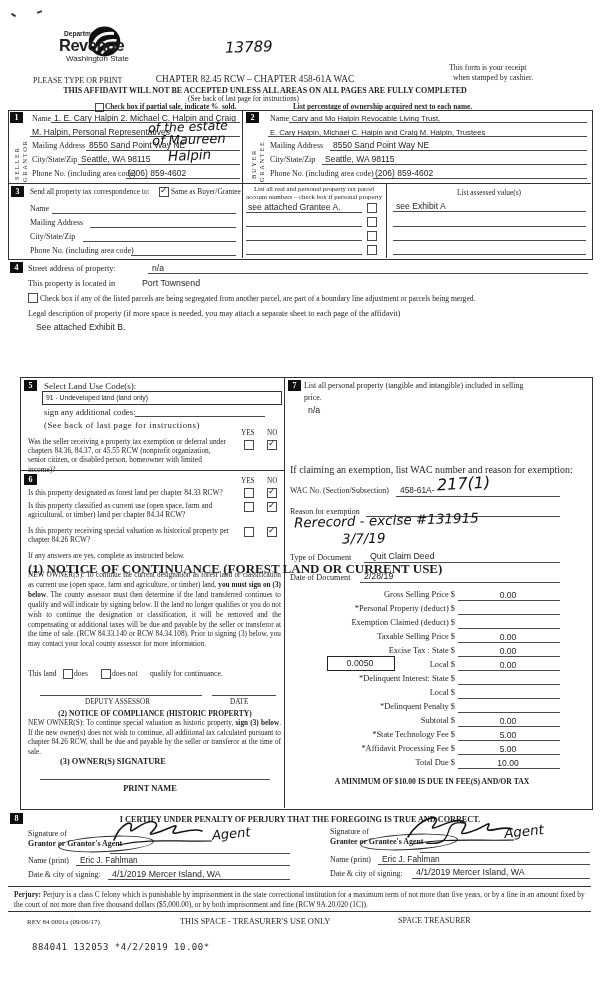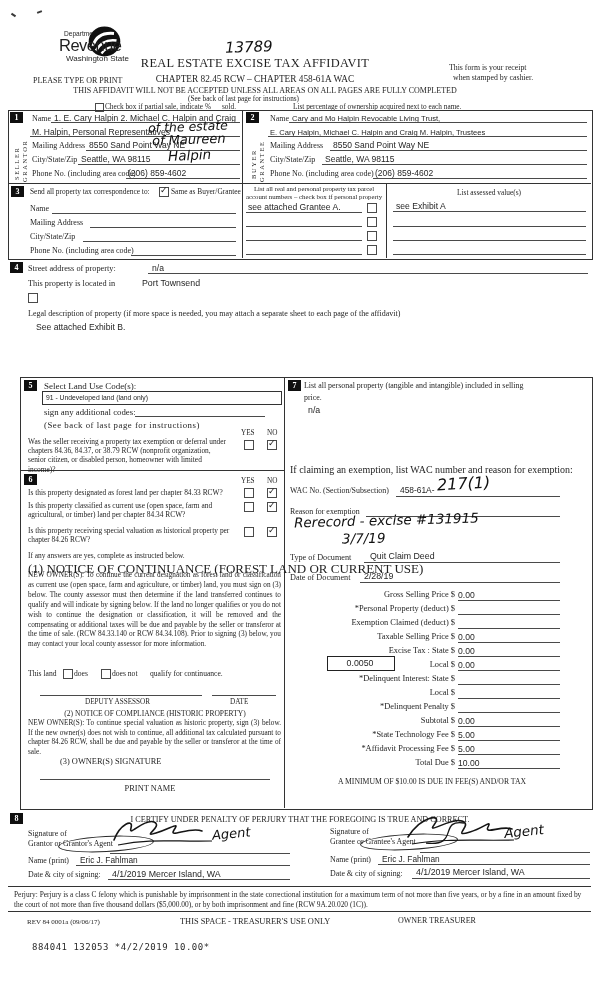--- a/index.html
+++ b/index.html
@@ -1,31 +1,31 @@
 <!DOCTYPE html>
 <html><head>
 <meta charset="utf-8">
 <style>
   html,body{margin:0;padding:0;background:#d9d9d9}
   .pg{position:relative;width:600px;height:984px;background:#fff;overflow:hidden;color:#1f1f1f}
   .abs{position:absolute}
   .sr{font-family:"Liberation Serif",serif}
   .ss{font-family:"Liberation Sans",sans-serif}
-  .b{font-weight:normal}
+  .b{font-weight:bold}
   .hw{position:absolute;font-family:"DejaVu Sans",sans-serif;font-style:italic;font-weight:500;color:#111;white-space:nowrap}
   .ul{position:absolute;height:0;border-bottom:1px solid #4a4a4a}
   .hl{position:absolute;height:0;border-top:1px solid #333}
   .vl{position:absolute;width:0;border-left:1px solid #333}
   .bx{position:absolute;border:1px solid #333}
   .nb{position:absolute;width:13px;height:11px;background:#0f0f0f;color:#fff;font:bold 8px "Liberation Serif",serif;text-align:center;line-height:11px}
   .cb{position:absolute;width:8px;height:8px;border:1px solid #4a4a4a;background:#fff}
   .mk{position:absolute;left:0px;top:-3px;font-size:9px;color:#222;font-family:"DejaVu Sans",sans-serif}
   .vt{position:absolute;font:6.5px "Liberation Serif",serif;letter-spacing:1.6px;color:#222;transform:rotate(-90deg);transform-origin:0 0;white-space:nowrap}
   .fl{position:absolute;font-family:"Liberation Serif",serif;font-size:8.4px;text-align:right;width:205px;left:250px}
-  .fv{position:absolute;font-family:"Liberation Sans",sans-serif;font-size:8.6px;text-align:left;width:100px;left:458px}
+  .fv{position:absolute;font-family:"Liberation Sans",sans-serif;font-size:8.6px;text-align:center;width:100px;left:458px}
   .q{position:absolute;font-family:"Liberation Serif",serif;font-size:7.4px;line-height:9.2px}
   .para{position:absolute;font-family:"Liberation Serif",serif;font-size:7.25px;line-height:9.9px;text-align:justify}
   .pen{position:absolute;border-top:2px solid #3a3a3a;width:5px}
 </style>
 </head>
 <body>
 
 <div class="pg">
 
   <div class="pen" style="left:11px;top:14px;transform:rotate(35deg)"></div>
@@ -34,21 +34,20 @@
   <div class="abs ss b" style="left:64px;top:30px;font-size:6.6px">Department of</div>
   <svg class="abs" style="left:88px;top:26px" width="33" height="32" viewBox="0 0 33 32">
     <ellipse cx="16.5" cy="15.5" rx="15.8" ry="15" fill="#101010"></ellipse>
     <path d="M5 20 Q9 6 26 7.5" stroke="#fff" stroke-width="3" fill="none"></path>
     <path d="M8 24.5 Q15 12.5 28.5 14.5" stroke="#fff" stroke-width="2.6" fill="none"></path>
     <path d="M13.5 27.5 Q19.5 19.5 27.5 21.5" stroke="#fff" stroke-width="2.2" fill="none"></path>
   </svg>
   <div class="abs ss b" style="left:59px;top:36px;font-size:16.5px;letter-spacing:-0.5px">Revenue</div>
   <div class="abs ss" style="left:66px;top:54px;font-size:8px">Washington State</div>
   <div class="hw" style="left:225px;top:38px;font-size:15px;transform:rotate(-2deg)">13789</div>
-  <div class="abs sr b" style="left:120px;top:56px;width:270px;text-align:center;font-size:12.4px;letter-spacing:0.3px">REAL ESTATE EXCISE TAX AFFIDAVIT</div>
   <div class="abs sr" style="left:449px;top:63px;font-size:7.8px">This form is your receipt</div>
   <div class="abs sr" style="left:453px;top:73px;font-size:7.8px">when stamped by cashier.</div>
   <div class="abs sr" style="left:33px;top:76px;font-size:8px">PLEASE TYPE OR PRINT</div>
   <div class="abs sr" style="left:120px;top:74px;width:270px;text-align:center;font-size:9.3px">CHAPTER 82.45 RCW – CHAPTER 458-61A WAC</div>
   <div class="abs sr b" style="left:20px;top:86px;width:490px;text-align:center;font-size:8px">THIS AFFIDAVIT WILL NOT BE ACCEPTED UNLESS ALL AREAS ON ALL PAGES ARE FULLY COMPLETED</div>
   <div class="abs sr" style="left:188px;top:95px;font-size:7.2px">(See back of last page for instructions)</div>
   <div class="cb" style="left:95px;top:103px;width:7px;height:7px"></div>
   <div class="abs sr b" style="left:105px;top:102px;font-size:7.3px">Check box if partial sale, indicate %</div>
   <div class="ul" style="left:193px;top:110px;width:26px"></div>
   <div class="abs sr b" style="left:222px;top:102px;font-size:7.3px">sold.</div>
@@ -130,37 +129,38 @@
   <div class="ul" style="left:393px;top:240px;width:193px"></div>
   <div class="ul" style="left:393px;top:254px;width:193px"></div>
 
   <div class="nb" style="left:10px;top:262px">4</div>
   <div class="abs sr" style="left:28px;top:264px;font-size:8.3px">Street address of property:</div>
   <div class="abs ss" style="left:152px;top:263px;font-size:8.6px">n/a</div>
   <div class="ul" style="left:148px;top:273px;width:440px"></div>
   <div class="abs sr" style="left:28px;top:279px;font-size:8.3px">This property is located in</div>
   <div class="abs ss" style="left:142px;top:278px;font-size:8.8px">Port Townsend</div>
   <div class="cb" style="left:28px;top:293px"></div>
+  <div class="abs sr" style="left:40px;top:294px;font-size:7.6px">Check box if any of the listed parcels are being segregated from another parcel, are part of a boundary line adjustment or parcels being merged.</div>
   <div class="abs sr" style="left:28px;top:309px;font-size:8px">Legal description of property (if more space is needed, you may attach a separate sheet to each page of the affidavit)</div>
   <div class="abs ss" style="left:36px;top:322px;font-size:8.6px">See attached Exhibit B.</div>
 
   <div class="bx" style="left:20px;top:377px;width:571px;height:431px"></div>
   <div class="vl" style="left:284px;top:377px;height:431px"></div>
   <div class="hl" style="left:20px;top:470px;width:264px"></div>
 
   <div class="nb" style="left:24px;top:380px">5</div>
   <div class="abs sr" style="left:44px;top:381px;font-size:9px">Select Land Use Code(s):</div>
   <div class="bx" style="left:42px;top:391px;width:238px;height:12px"></div>
   <div class="abs ss" style="left:46px;top:394px;font-size:6.8px">91 - Undeveloped land (land only)</div>
   <div class="abs sr" style="left:44px;top:407px;font-size:8.8px">sign any additional codes:</div>
   <div class="ul" style="left:135px;top:416px;width:130px"></div>
   <div class="abs sr" style="left:44px;top:420px;font-size:8.8px;letter-spacing:0.5px">(See back of last page for instructions)</div>
   <div class="abs sr" style="left:241px;top:429px;font-size:7.2px">YES</div>
   <div class="abs sr" style="left:267px;top:429px;font-size:7.2px">NO</div>
-  <div class="q" style="left:28px;top:437px;width:200px">Was the seller receiving a property tax exemption or deferral under chapters 84.36, 84.37, or 38.79 RCW (nonprofit organization, senior citizen, or disabled person, homeowner with limited income)?</div>
+  <div class="q" style="left:28px;top:437px;width:200px">Was the seller receiving a property tax exemption or deferral under chapters 84.36, 84.37, or 45.55 RCW (nonprofit organization, senior citizen, or disabled person, homeowner with limited income)?</div>
   <div class="cb" style="left:244px;top:440px"></div>
   <div class="cb" style="left:267px;top:440px">
       <span class="mk">✓</span>
     </div>
 
   <div class="nb" style="left:24px;top:474px">6</div>
   <div class="abs sr" style="left:241px;top:477px;font-size:7.2px">YES</div>
   <div class="abs sr" style="left:267px;top:477px;font-size:7.2px">NO</div>
   <div class="q" style="left:28px;top:488px;width:205px">Is this property designated as forest land per chapter 84.33 RCW?</div>
   <div class="cb" style="left:244px;top:488px"></div>
@@ -296,16 +296,16 @@
   <div class="abs ss" style="left:416px;top:867px;font-size:8.8px">4/1/2019  Mercer Island, WA</div>
   <div class="ul" style="left:412px;top:878px;width:178px"></div>
 
   <div class="hl" style="left:8px;top:886px;width:583px"></div>
 
   <div class="abs sr" style="left:14px;top:890px;width:577px;font-size:7.4px;line-height:9.6px"><span class="b">Perjury:</span><span> Perjury is a class C felony which is punishable by imprisonment in the state correctional institution for a maximum term of not more than five years, or by a fine in an amount fixed by the court of not more than five thousand dollars ($5,000.00), or by both imprisonment and fine (RCW 9A.20.020 (1C)).</span></div>
   <div class="hl" style="left:8px;top:911px;width:583px"></div>
 
   <div class="abs sr" style="left:27px;top:918px;font-size:7px">REV 84 0001a (09/06/17)</div>
   <div class="abs sr" style="left:180px;top:917px;font-size:8.4px">THIS SPACE - TREASURER'S USE ONLY</div>
-  <div class="abs sr" style="left:398px;top:916px;font-size:8px">OWNER TREASURER</div>
+  <div class="abs sr" style="left:398px;top:916px;font-size:8px">SPACE TREASURER</div>
   <div class="abs" style="left:32px;top:942px;font-family:'DejaVu Sans Mono',monospace;font-size:9px;letter-spacing:0.5px;color:#2b2b2b">884041 132053 *4/2/2019 10.00*</div>
 
 </div>
 
 </body></html>

